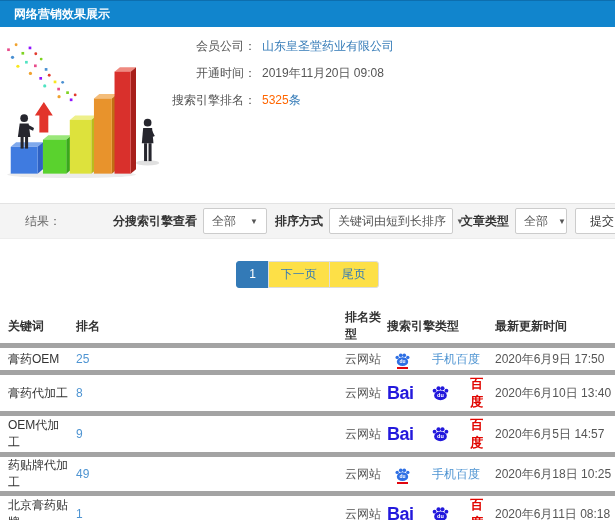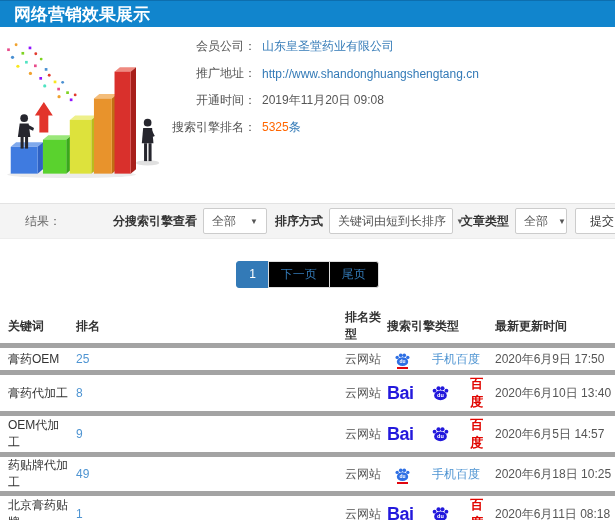--- a/index.html
+++ b/index.html
@@ -2,21 +2,21 @@
 <html><head>
 <meta charset="utf-8">
 <style>
   * { margin:0; padding:0; box-sizing:border-box; }
   html,body { width:615px; height:520px; overflow:hidden; background:#fff;
     font-family:"Liberation Sans","DejaVu Sans",sans-serif; font-size:12px; color:#333; }
 
   
   .topbar { height:27px; background:#1185cd; border-top:1px solid #0d6eae;
     display:flex; align-items:center; padding-left:14px; }
-  .topbar span { color:#fff; font-weight:bold; font-size:17px; }
+  .topbar span { color:#fff; font-weight:bold; font-size:12px; }
 
   
   .info { display:flex; height:170px; background:#fff; }
   .illus { width:170px; height:160px; margin-top:4px; flex:0 0 auto; }
   .info-rows { flex:1; padding-top:6px; }
   .info-row { display:flex; align-items:center; height:27px; }
   .info-label { flex:0 0 86px; text-align:right; color:#555; white-space:nowrap; }
   .info-val { margin-left:6px; white-space:nowrap; }
   .link { color:#337ab7; text-decoration:none; cursor:pointer;text-align:center; }
   .plain-val { color:#555; }
@@ -36,21 +36,21 @@
   .sel-s  { width:64px; }
   .sel-l  { width:124px; }
   .sel-xs { width:52px; }
   .submit-btn { height:26px; margin-left:8px; margin-right:-14px; padding:0 14px;
     background:#fff; border:1px solid #ccc; border-radius:2px; color:#333;
     font-size:12px; cursor:pointer; font-family:inherit; }
 
   
   .pager { height:70px; display:flex; align-items:center; justify-content:center; }
   .pager a { height:27px; display:flex; align-items:center; padding:0 12px;
-    border:1px solid #ddd; background:#000000; color:#337ab7; margin-left:-1px;
+    border:1px solid #ddd; background:#fde047; color:#337ab7; margin-left:-1px;
     cursor:pointer; text-decoration:none; }
   .pager a.active { background:#337ab7; border-color:#337ab7; color:#fff;
     border-radius:3px 0 0 3px; margin-left:0; }
   .pager a:last-child { border-radius:0 3px 3px 0; }
 
   
   table { width:100%; border-collapse:collapse; table-layout:fixed; }
   th { text-align:left; font-weight:bold; color:#333; height:28px; padding-left:8px; }
   td { height:27px; padding-left:8px; border-top:5px solid #a3a3a3; color:#555; }
   col.c-kw { width:68px; } col.c-rank { width:269px; } col.c-rt { width:50px; }
@@ -149,24 +149,20 @@
       </g>
     </svg>
   </div>
 
   <div class="info-rows">
     <div class="info-row">
       <span class="info-label">会员公司：</span>
       <a class="info-val link">山东皇圣堂药业有限公司</a>
     </div>
     <div class="info-row">
-      <span class="info-label">推广地址：</span>
-      <a class="info-val link">http://www.shandonghuangshengtang.cn</a>
-    </div>
-    <div class="info-row">
       <span class="info-label">开通时间：</span>
       <span class="info-val plain-val">2019年11月20日 09:08</span>
     </div>
     <div class="info-row">
       <span class="info-label">搜索引擎排名：</span>
       <span class="info-val"><span class="rank-num">5325</span><span class="rank-unit">条</span></span>
     </div>
   </div>
 </div>
 

